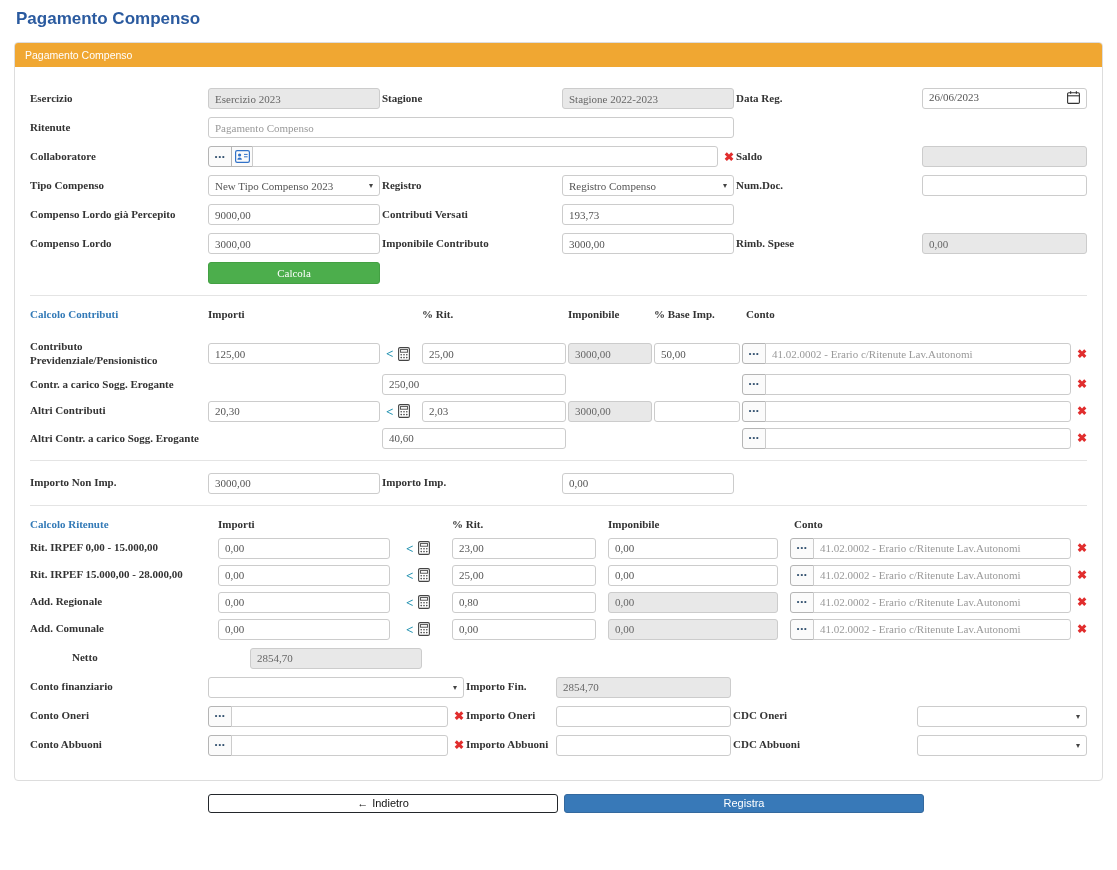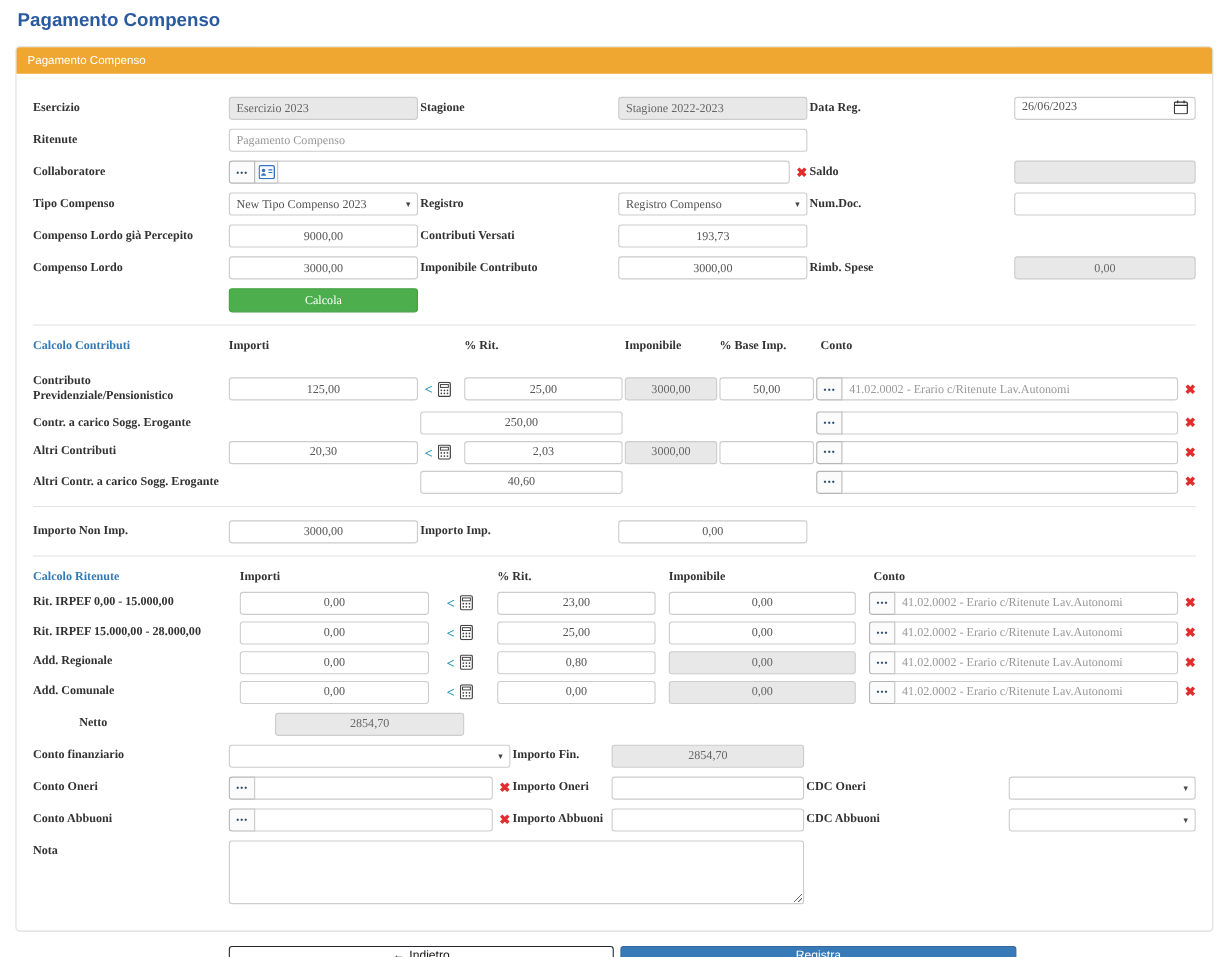--- a/index.html
+++ b/index.html
@@ -9,21 +9,21 @@
   .panel{margin:0 14px;border:1px solid #ddd;border-radius:4px;background:#fff;}
   .panel-head{background:var(--header_bg,#f0a732);color:#fff;font-size:10.5px;padding:6px 10px;border-radius:3px 3px 0 0;}
   .panel-body{padding:21px 15px 16px;font-family:Liberation Serif, serif;}
   .row6{display:grid;grid-template-columns:176px 172px 178px 172px 184px 1fr;column-gap:2px;align-items:center;margin-bottom:8px;}
   .tblc{display:grid;grid-template-columns:176px 172px 38px 144px 84px 86px 1fr;column-gap:2px;align-items:center;margin-bottom:6px;}
   .tblr{display:grid;grid-template-columns:176px 172px 38px 144px 170px 1fr;column-gap:12px;align-items:center;margin-bottom:6px;}
   .rowf{display:grid;grid-template-columns:176px 256px 88px 175px 182px 1fr;column-gap:2px;align-items:center;margin-bottom:8px;}
   .lbl{font-weight:bold;font-size:11px;color:#333;line-height:1.25;}
   .inp{width:100%;height:21px;border:1px solid #ccc;border-radius:3px;padding:2px 6px;font-size:11px;color:#555;background:#fff;font-family:inherit;}
   textarea.inp{height:58px;resize:both;padding-top:4px;line-height:1.3;}
-  .num{text-align:center;}
+  .num{text-align:left;}
   .dis{background:#e8e8e8;color:#666;}
   .gray{color:#999;}
   .sel{height:21px;border:1px solid #ccc;border-radius:3px;background:#fff;display:flex;align-items:center;justify-content:space-between;padding:0 6px;color:#555;cursor:default;overflow:hidden;white-space:nowrap;}
   .sel .arr{font-size:8px;color:#444;margin-left:4px;flex:0 0 auto;}
   .grp{display:flex;align-items:center;}
   .dots{min-width:24px;height:21px;border:1px solid #b5b5b5;background:#fbfbfb;border-radius:3px 0 0 3px;color:#31506e;font-size:9px;letter-spacing:.5px;display:flex;align-items:center;justify-content:center;cursor:pointer;}
   .iconbtn{min-width:22px;height:21px;border:1px solid #b5b5b5;background:#fbfbfb;display:flex;align-items:center;justify-content:center;margin-left:-1px;cursor:pointer;}
   .grp .inp.att{border-radius:0 3px 3px 0;margin-left:-1px;flex:1;min-width:0;}
   .x{color:var(--red,#e12d2d);font-weight:bold;font-size:12px;margin-left:6px;cursor:pointer;line-height:1;flex:0 0 auto;}
   .icl{display:flex;align-items:center;gap:5px;padding-left:4px;}
@@ -401,24 +401,20 @@
       </div>
       <div class="lbl">Importo Abbuoni</div>
       <input class="inp num" style="">
       <div class="lbl">CDC Abbuoni</div>
       <div class="sel">
         <span></span>
         <span class="arr">▾</span>
       </div>
     </div>
 
-    <div class="rowf" style="align-items:start;">
-      <div class="lbl" style="padding-top:3px;">Nota</div>
-      <textarea class="inp span24" style=""></textarea>
-    </div>
 
   </div>
 </div>
 
 <div class="actions">
   <button class="btn-back">
     <span>←</span>
     <span>Indietro</span>
   </button>
   <button class="btn-primary">Registra</button>

